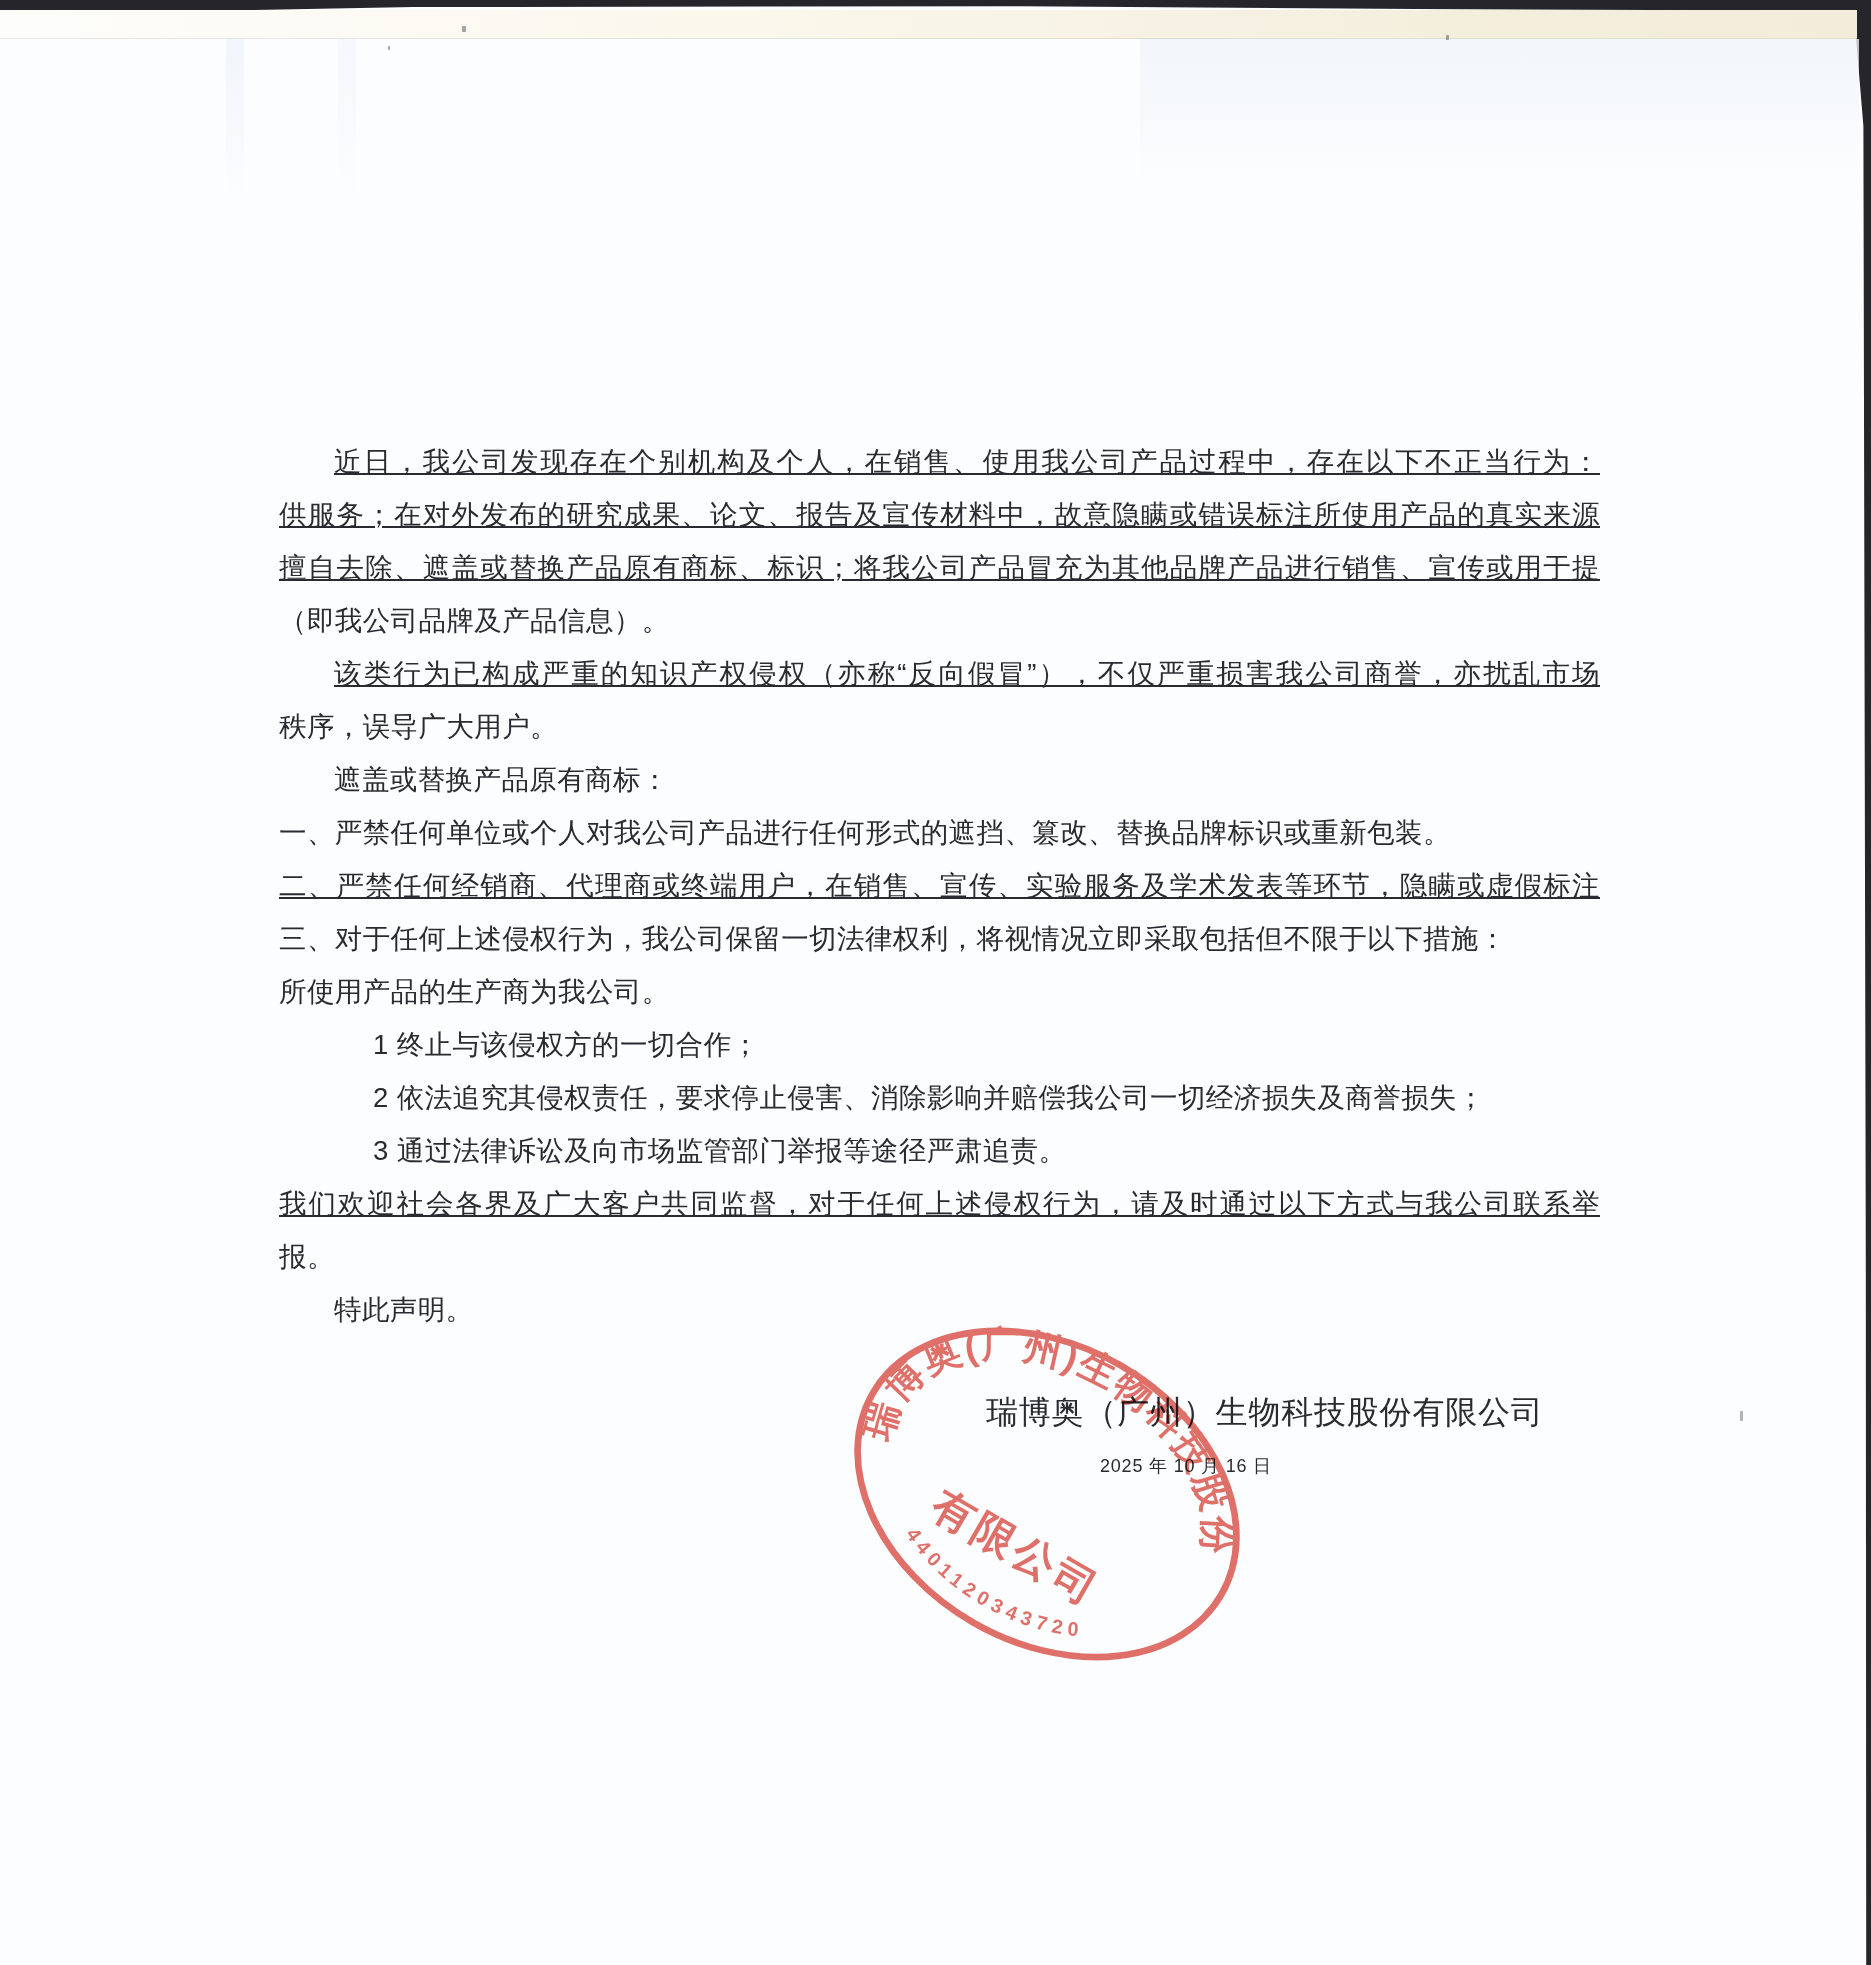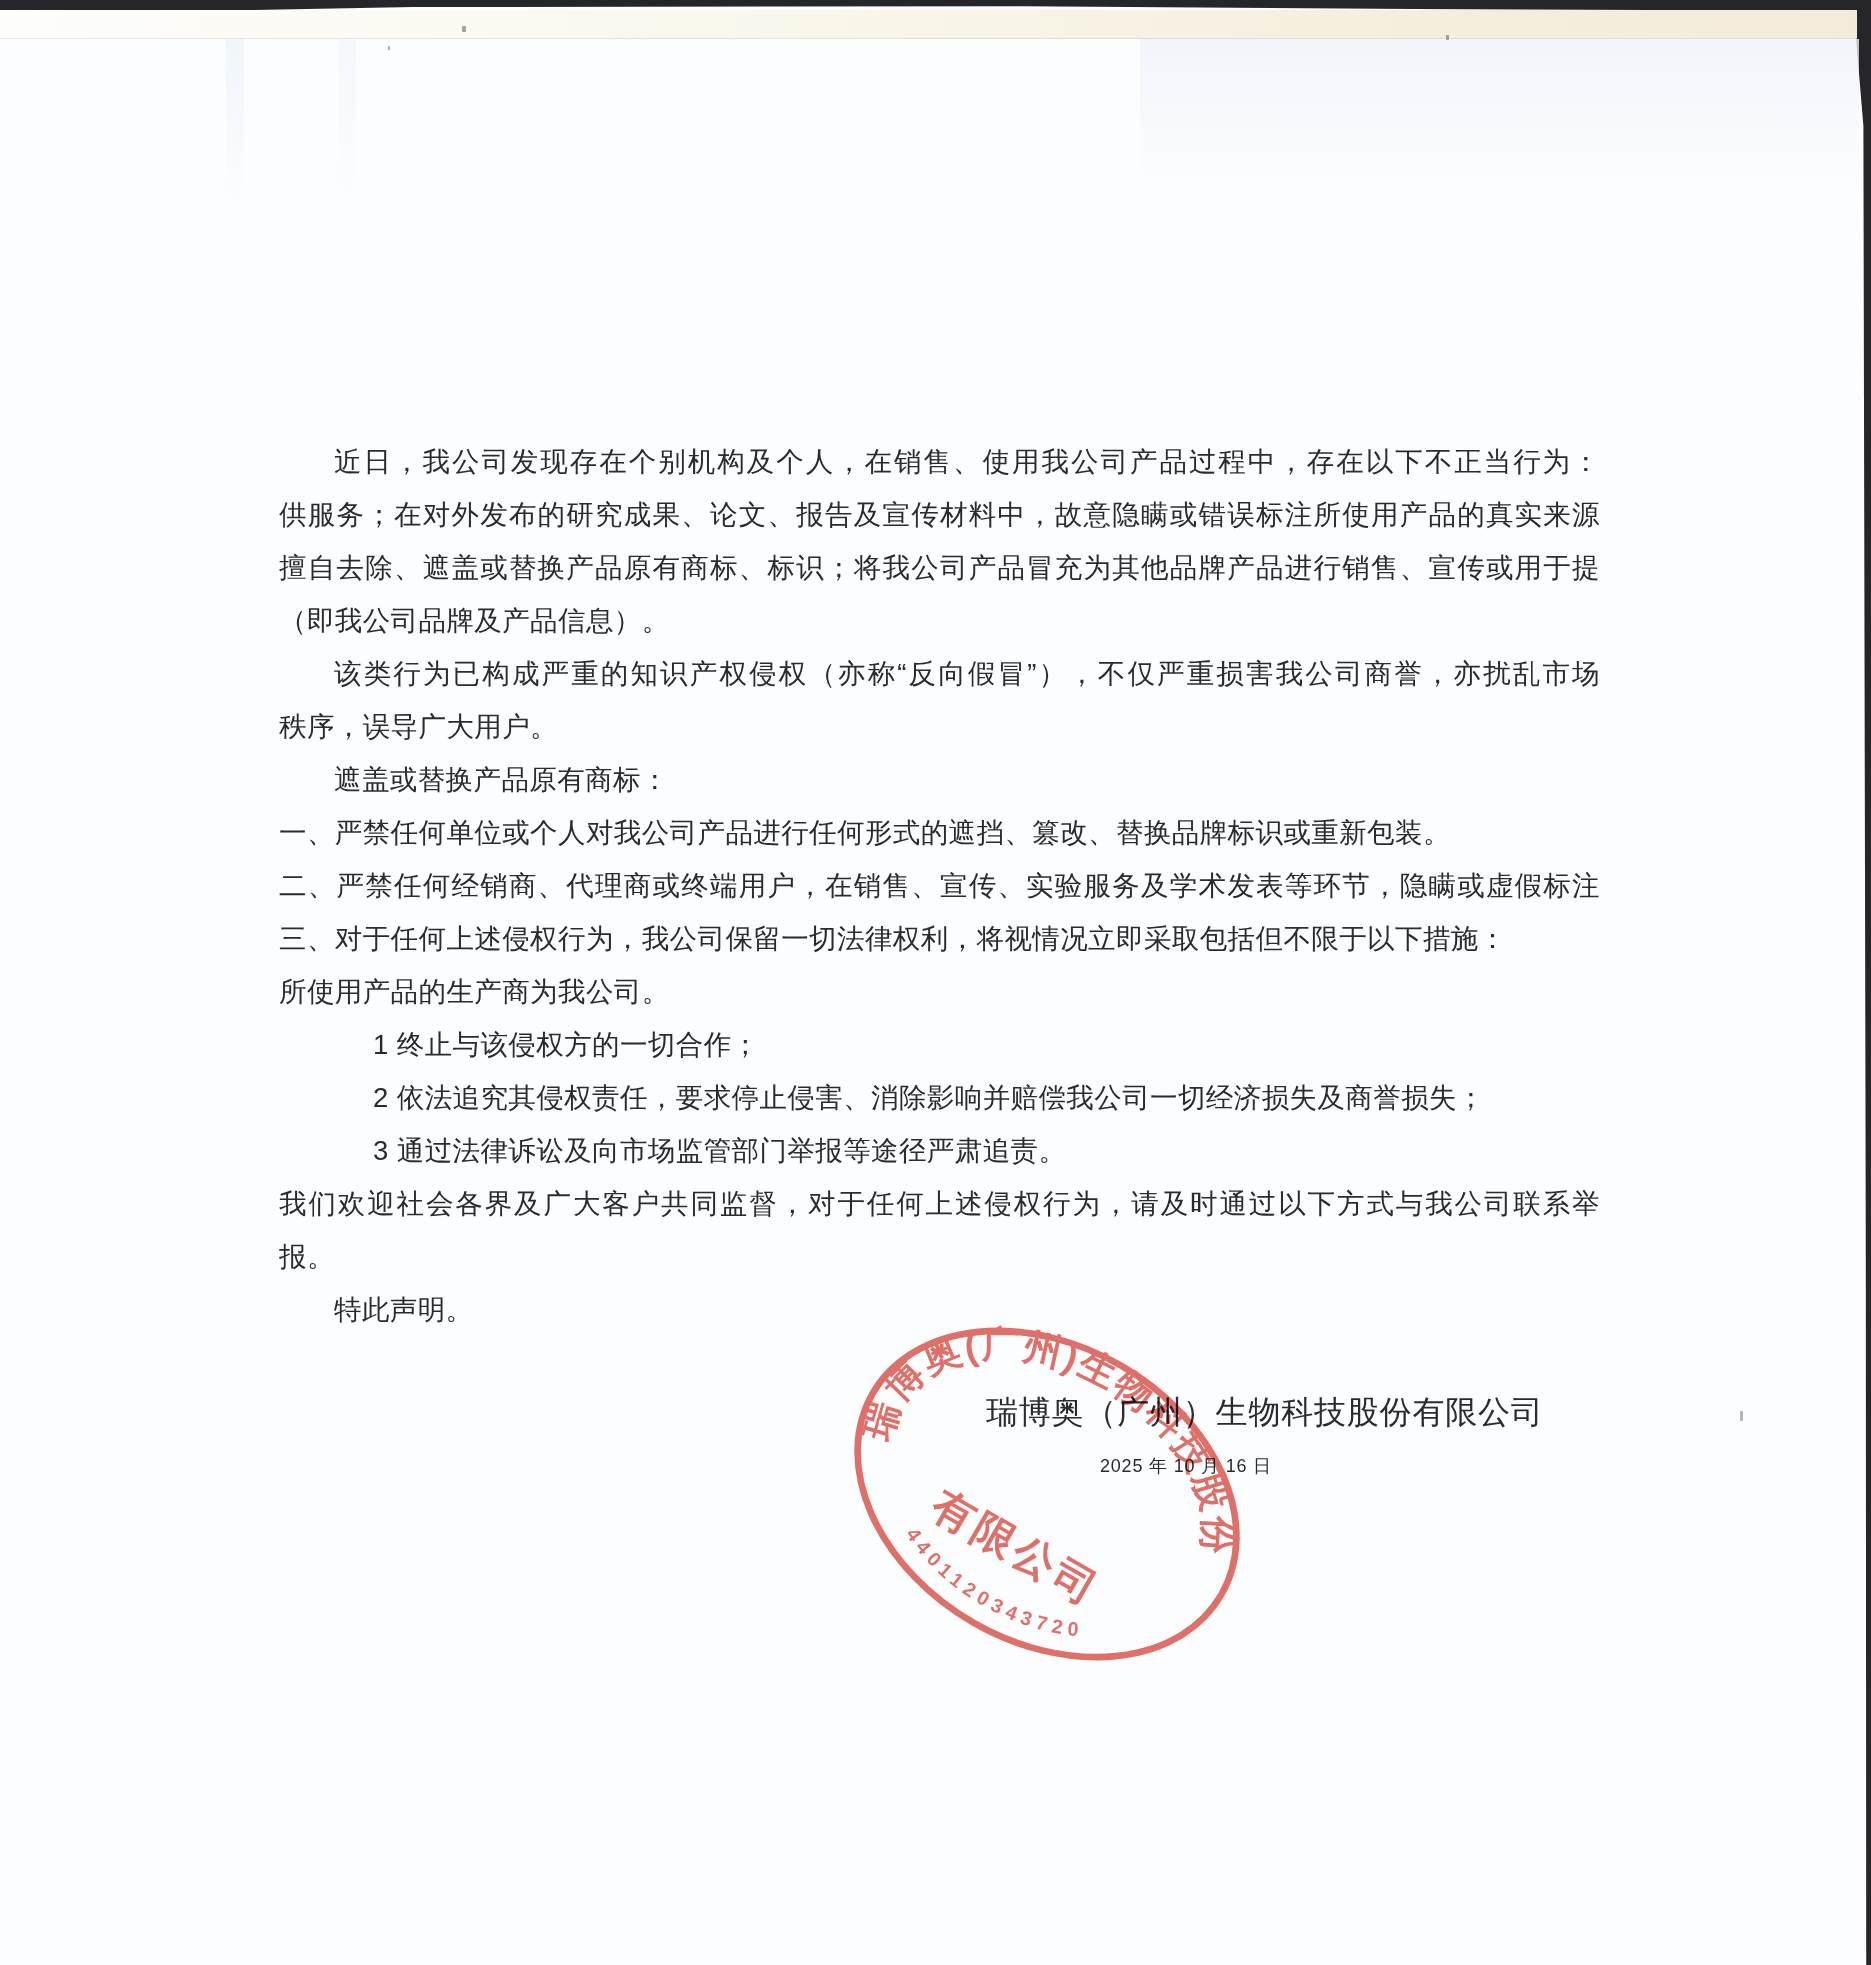--- a/index.html
+++ b/index.html
@@ -44,21 +44,21 @@
     color:#34373f;text-align:center;white-space:nowrap;
   }
   #body-text{
     position:absolute;left:279px;top:435px;width:1321px;
     color:#292b31;
   }
   #body-text .line{
     min-height:53px;line-height:53px;font-size:27.5px;
     letter-spacing:0.4px;white-space:normal;
   }
-  #body-text .just{text-align:justify;text-align-last:justify;}
+  #body-text .just{text-align:justify;text-align-last:justify;text-decoration:underline;}
   #body-text .ind-para{text-indent:55px;}
   #body-text .ind-item{text-indent:94px;}
 
   #sig-company{
     position:absolute;left:986px;top:1385px;
     font-size:32px;line-height:55px;color:#292b31;letter-spacing:0.8px;white-space:nowrap;
   }
   #sig-date{
     position:absolute;left:1100px;top:1439px;
     font-size:18px;line-height:55px;color:#292b31;letter-spacing:0.8px;white-space:nowrap;

